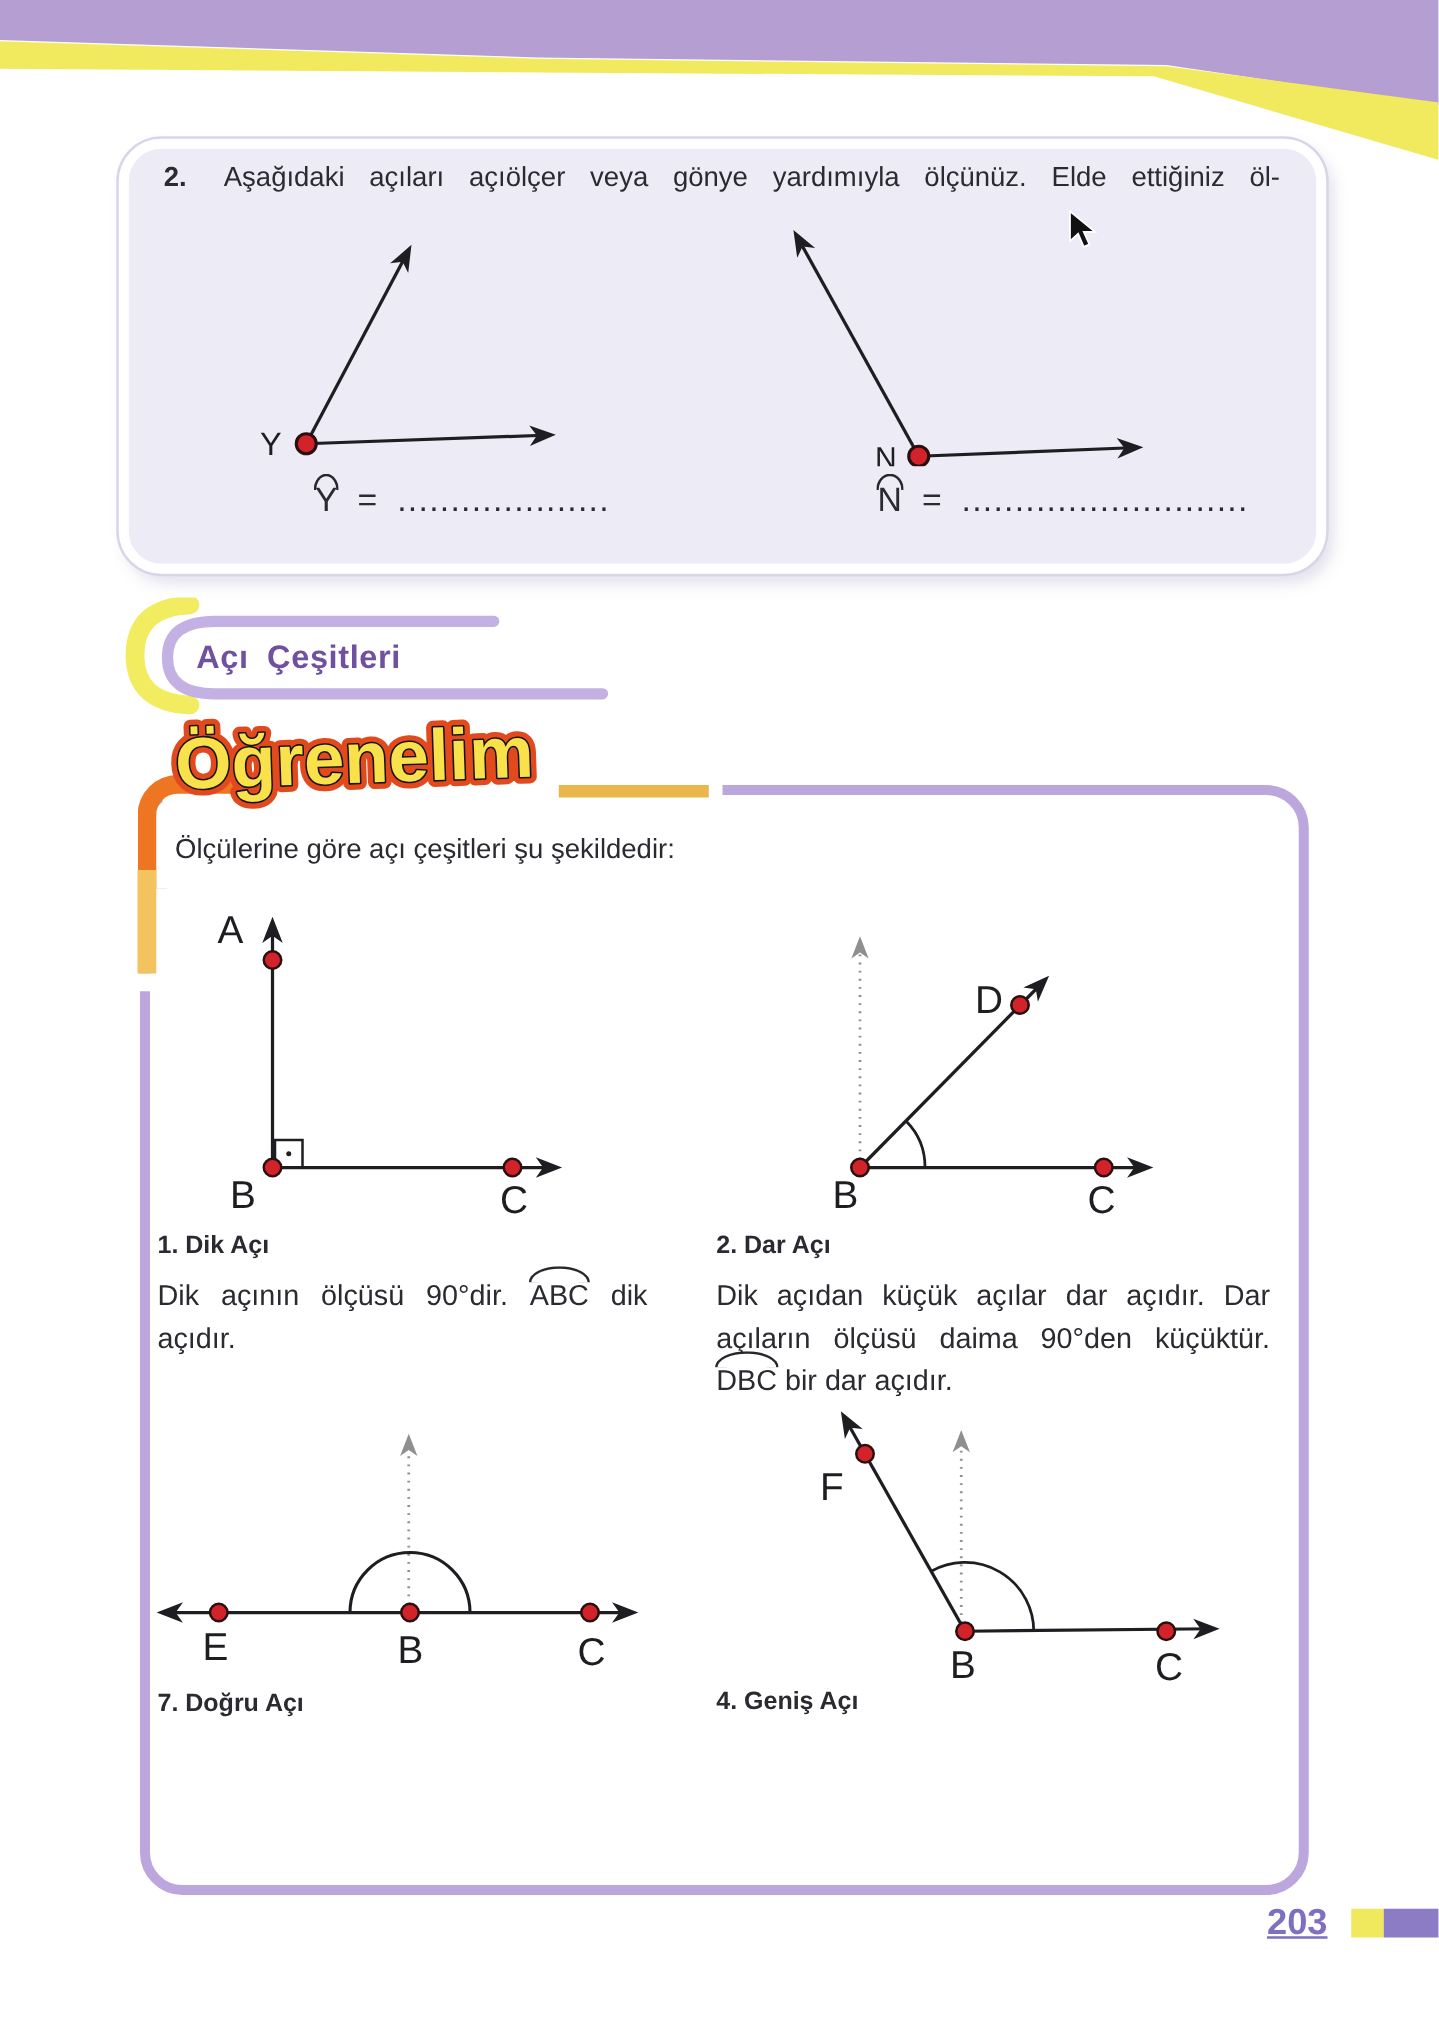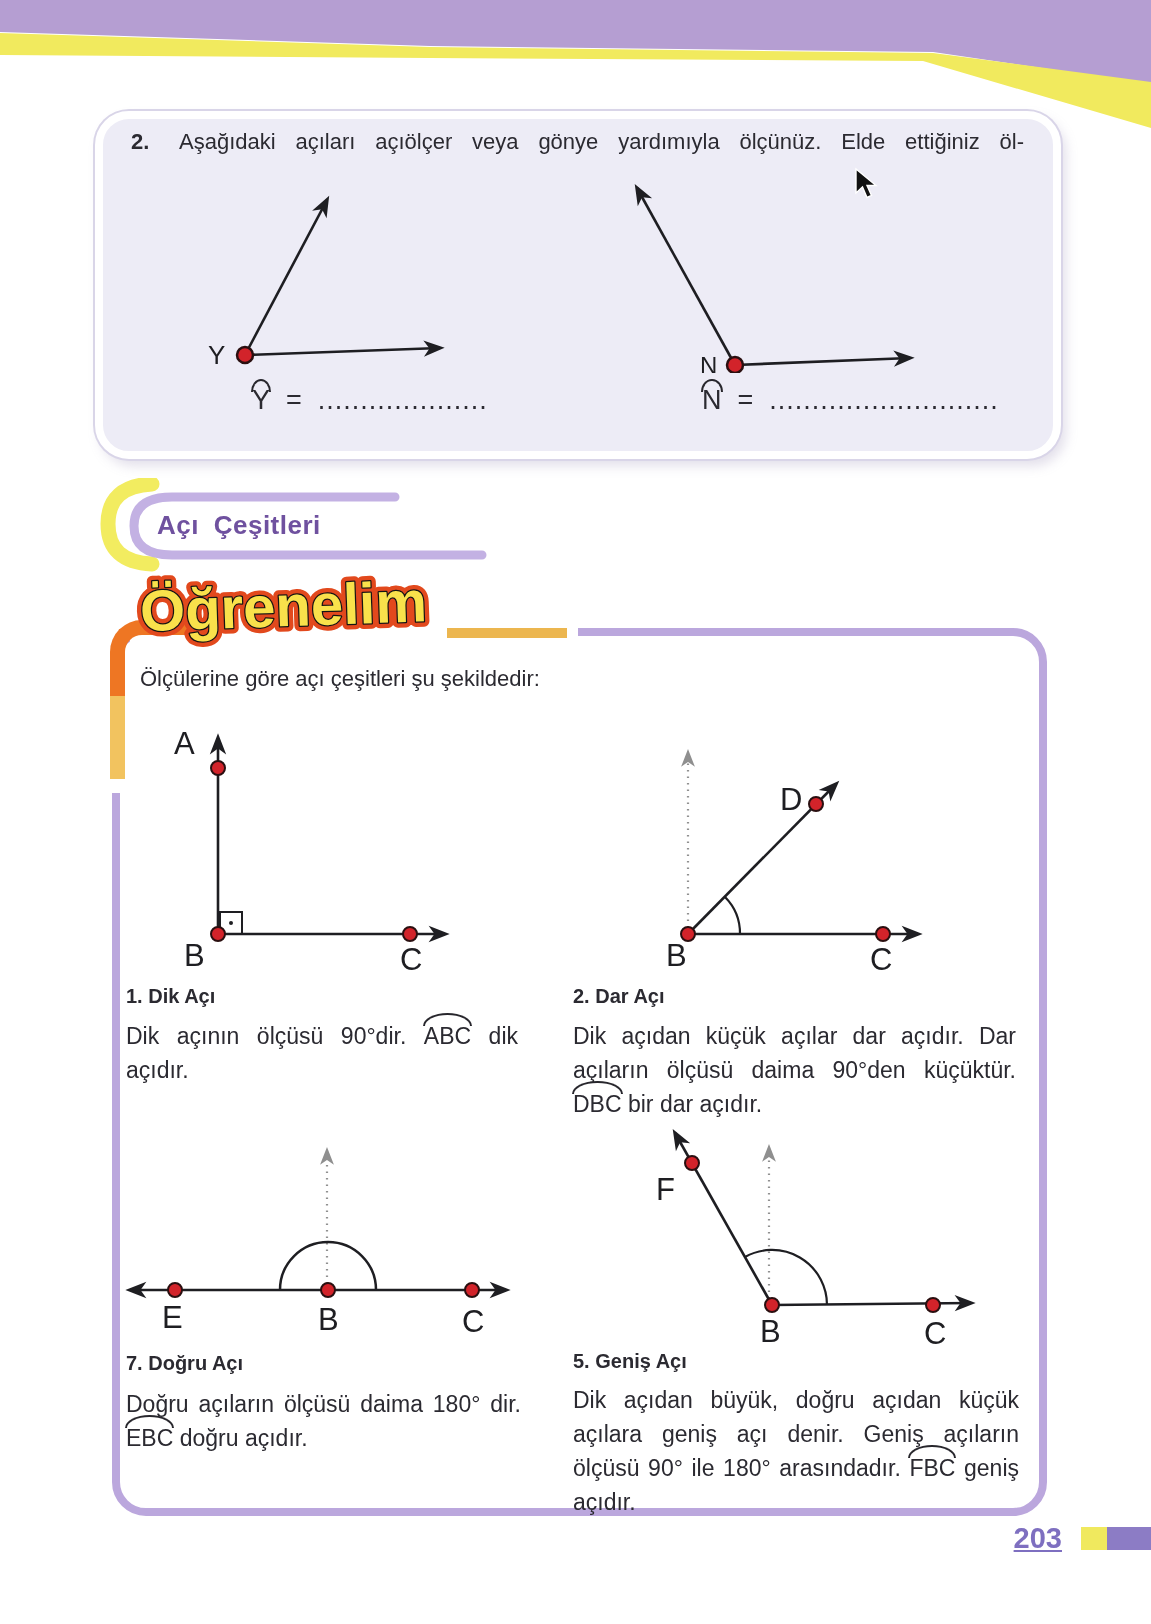--- a/index.html
+++ b/index.html
@@ -175,23 +175,21 @@
     <path d="M 221,207 A 55,55 0 0 0 139,159" stroke="#1e1e22" stroke-width="2.2" fill="none"></path>
     <circle cx="86" cy="65" r="7" fill="#d2232a" stroke="#2a0f10" stroke-width="2"></circle>
     <circle cx="166" cy="207" r="7" fill="#d2232a" stroke="#2a0f10" stroke-width="2"></circle>
     <circle cx="327" cy="207" r="7" fill="#d2232a" stroke="#2a0f10" stroke-width="2"></circle>
     <text x="50" y="102" font-size="31" fill="#1e1e22">F</text>
     <text x="154" y="244" font-size="31" fill="#1e1e22">B</text>
     <text x="318" y="246" font-size="31" fill="#1e1e22">C</text>
   </svg>
 
   <div class="heading" style="left:126px;top:1352px">7. Doğru Açı</div>
-  <div class="desc" style="left:126px;top:1387px;width:395px"><span>Doğru açıların ölçüsü daima 180° dir. </span><span class="arc">EBC</span><span> doğru açıdır.</span></div>
-  <div class="heading" style="left:573px;top:1350px">5. Geniş Açı</div>
-  <div class="desc" style="left:573px;top:1383px;width:446px"><span>Dik açıdan büyük, doğru açıdan küçük açılara geniş açı denir. Geniş açıların ölçüsü 90° ile 180° arasındadır. </span><span class="arc">FBC</span><span> geniş açıdır.</span></div>
+  <div class="heading" style="left:573px;top:1350px">4. Geniş Açı</div>
 
   <div class="pagenum">203</div>
   <div class="f-yellow"></div>
   <div class="f-purple"></div>
 
   <svg class="abs" style="left:853px;top:167px" width="30" height="34">
     <path d="M3,2 L3,26 L9.5,20 L14,30.5 L18.5,28.5 L14,18.5 L23,18.5 Z" fill="#111111" stroke="#ffffff" stroke-width="1.4"></path>
   </svg>
 
 </div>

